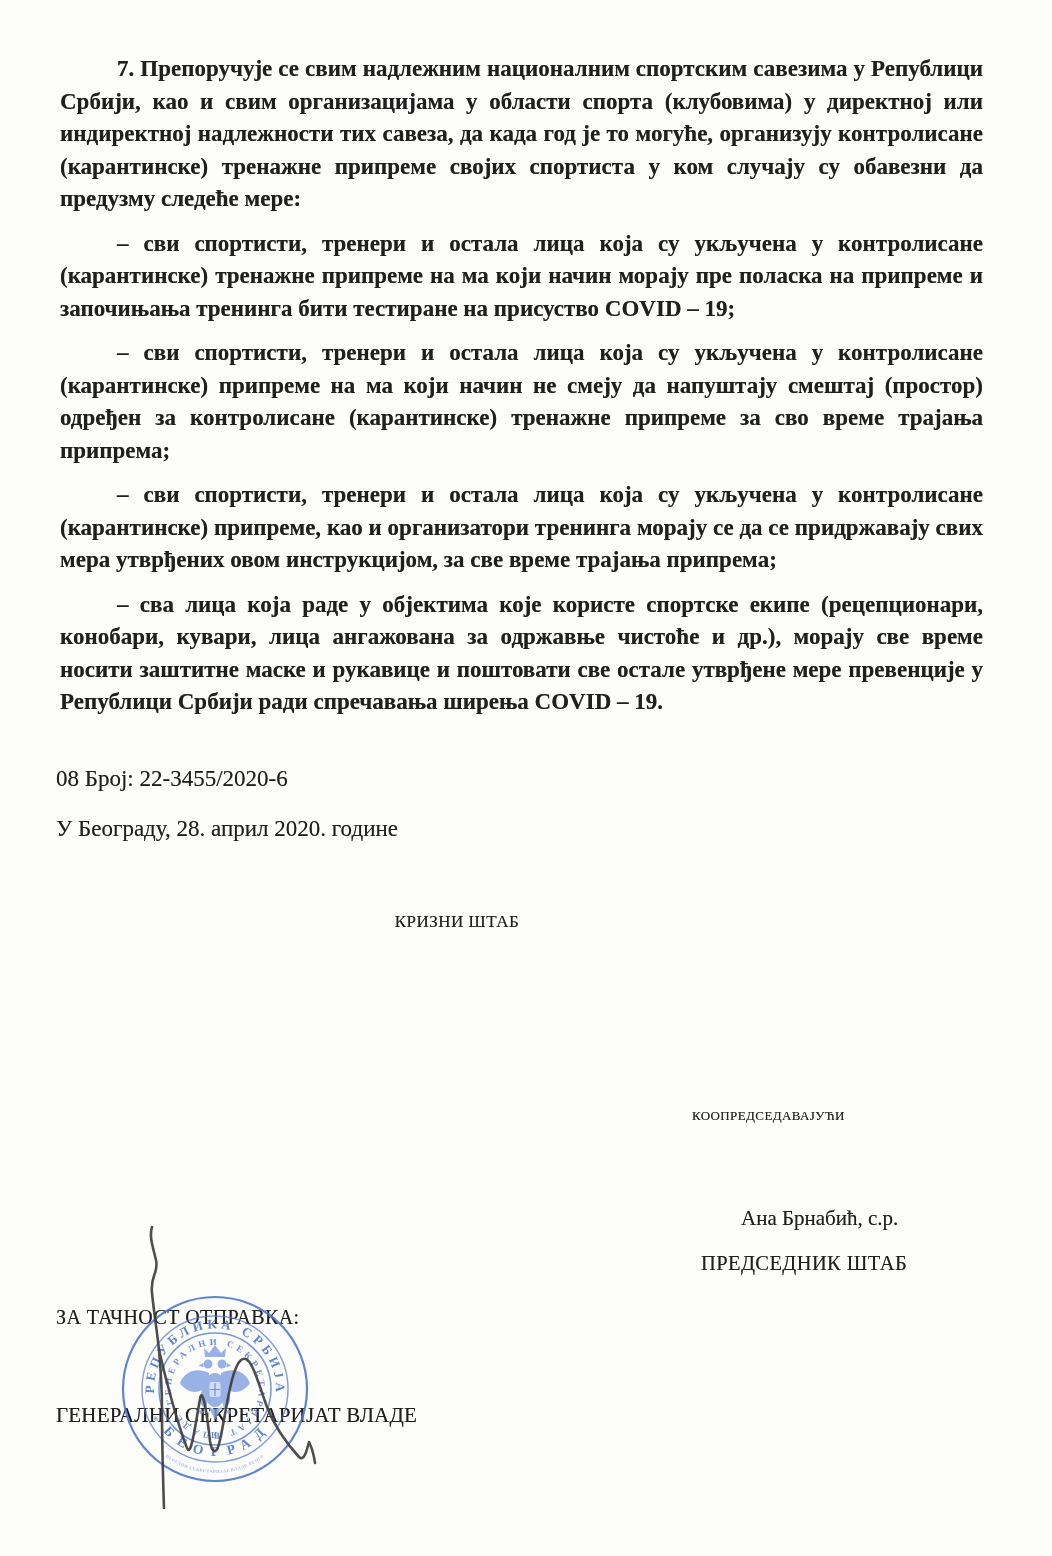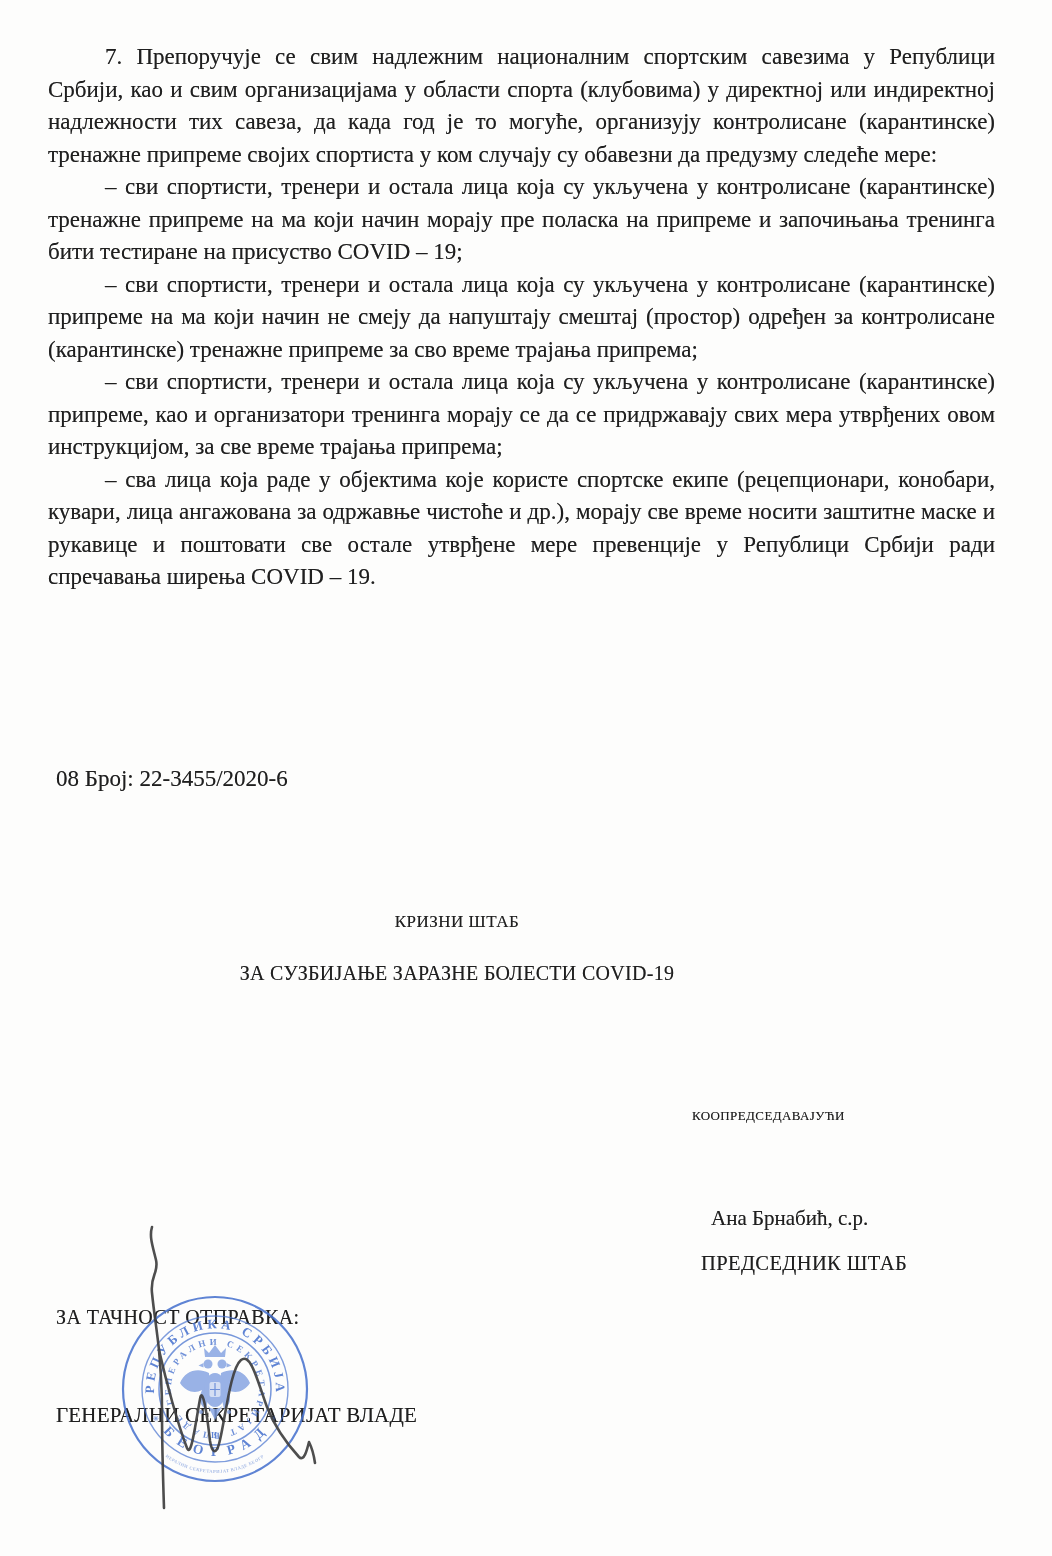--- a/index.html
+++ b/index.html
@@ -17,28 +17,28 @@
     font-family:"Liberation Serif","DejaVu Serif",serif;
     color:var(--text-ink);
     overflow:hidden;
   }
   .body-text{
     position:absolute;left:48px;top:41px;width:947px;
     font-size:23px;line-height:32.5px;
     text-align:justify;
     text-shadow:0 0 .5px rgba(25,25,25,.55);
   }
-  .body-text p{margin:0;text-indent:57px;}
+  .body-text p{margin:12px;text-indent:57px;font-weight:bold;}
   .abs{position:absolute;white-space:nowrap;text-shadow:0 0 .5px rgba(25,25,25,.5);}
   .ref{left:56px;top:766px;font-size:23px;}
   .place{left:56px;top:816px;font-size:23px;}
   .org-line1{left:48px;top:912px;width:818px;text-align:center;font-size:17px;letter-spacing:.5px;}
   .org-line2{left:48px;top:962px;width:818px;text-align:center;font-size:20px;letter-spacing:.3px;}
   .cochair{left:692px;top:1108px;font-size:13px;letter-spacing:.4px;}
-  .signer-name{left:711px;top:1206px;font-size:21px;}
+  .signer-name{left:741px;top:1206px;font-size:21px;}
   .signer-title{left:701px;top:1252px;font-size:20.5px;letter-spacing:.4px;}
   .certify{left:56px;top:1306px;font-size:20px;letter-spacing:.4px;}
   .secretariat{left:56px;top:1403px;font-size:21px;letter-spacing:.2px;}
   .stamp-svg{position:absolute;left:119px;top:1293px;width:192px;height:192px;opacity:.88;}
   .stamp-svg text{font-family:"Liberation Serif","DejaVu Serif",serif;font-weight:bold;}
   .sig-svg{position:absolute;left:139px;top:1213px;width:185px;height:305px;}
 </style>
 </head>
 <body>
 
@@ -46,23 +46,23 @@
 
   <div class="body-text">
     <p>7. Препоручује се свим надлежним националним спортским савезима у Републици Србији, као и свим организацијама у области спорта (клубовима) у директној или индиректној надлежности тих савеза, да када год је то могуће, организују контролисане (карантинске) тренажне припреме својих спортиста у ком случају су обавезни да предузму следеће мере:</p>
     <p>– сви спортисти, тренери и остала лица која су укључена у контролисане (карантинске) тренажне припреме на ма који начин морају пре поласка на припреме и започињања тренинга бити тестиране на присуство COVID – 19;</p>
     <p>– сви спортисти, тренери и остала лица која су укључена у контролисане (карантинске) припреме на ма који начин не смеју да напуштају смештај (простор) одређен за контролисане (карантинске) тренажне припреме за сво време трајања припрема;</p>
     <p>– сви спортисти, тренери и остала лица која су укључена у контролисане (карантинске) припреме, као и организатори тренинга морају се да се придржавају свих мера утврђених овом инструкцијом, за све време трајања припрема;</p>
     <p>– сва лица која раде у објектима које користе спортске екипе (рецепционари, конобари, кувари, лица ангажована за одржавње чистоће и др.), морају све време носити заштитне маске и рукавице и поштовати све остале утврђене мере превенције у Републици Србији ради спречавања ширења COVID – 19.</p>
   </div>
 
   <div class="abs ref">08 Број: 22-3455/2020-6</div>
+  <div class="abs place">У Београду, 28. април 2020. године</div>
 
   <div class="abs org-line1">КРИЗНИ ШТАБ</div>
-  <div class="abs org-line2">ЗА СУЗБИЈАЊЕ ЗАРАЗНЕ БОЛЕСТИ COVID-19</div>
 
   <div class="abs cochair">КООПРЕДСЕДАВАЈУЋИ</div>
   <div class="abs signer-name">Ана Брнабић, с.р.</div>
   <div class="abs signer-title">ПРЕДСЕДНИК ШТАБ</div>
 
   <div class="abs certify">ЗА ТАЧНОСТ ОТПРАВКА:</div>
   <div class="abs secretariat">ГЕНЕРАЛНИ СЕКРЕТАРИЈАТ ВЛАДЕ</div>
 
   <svg class="stamp-svg" viewBox="0 0 192 192" xmlns="http://www.w3.org/2000/svg">
     <defs>

